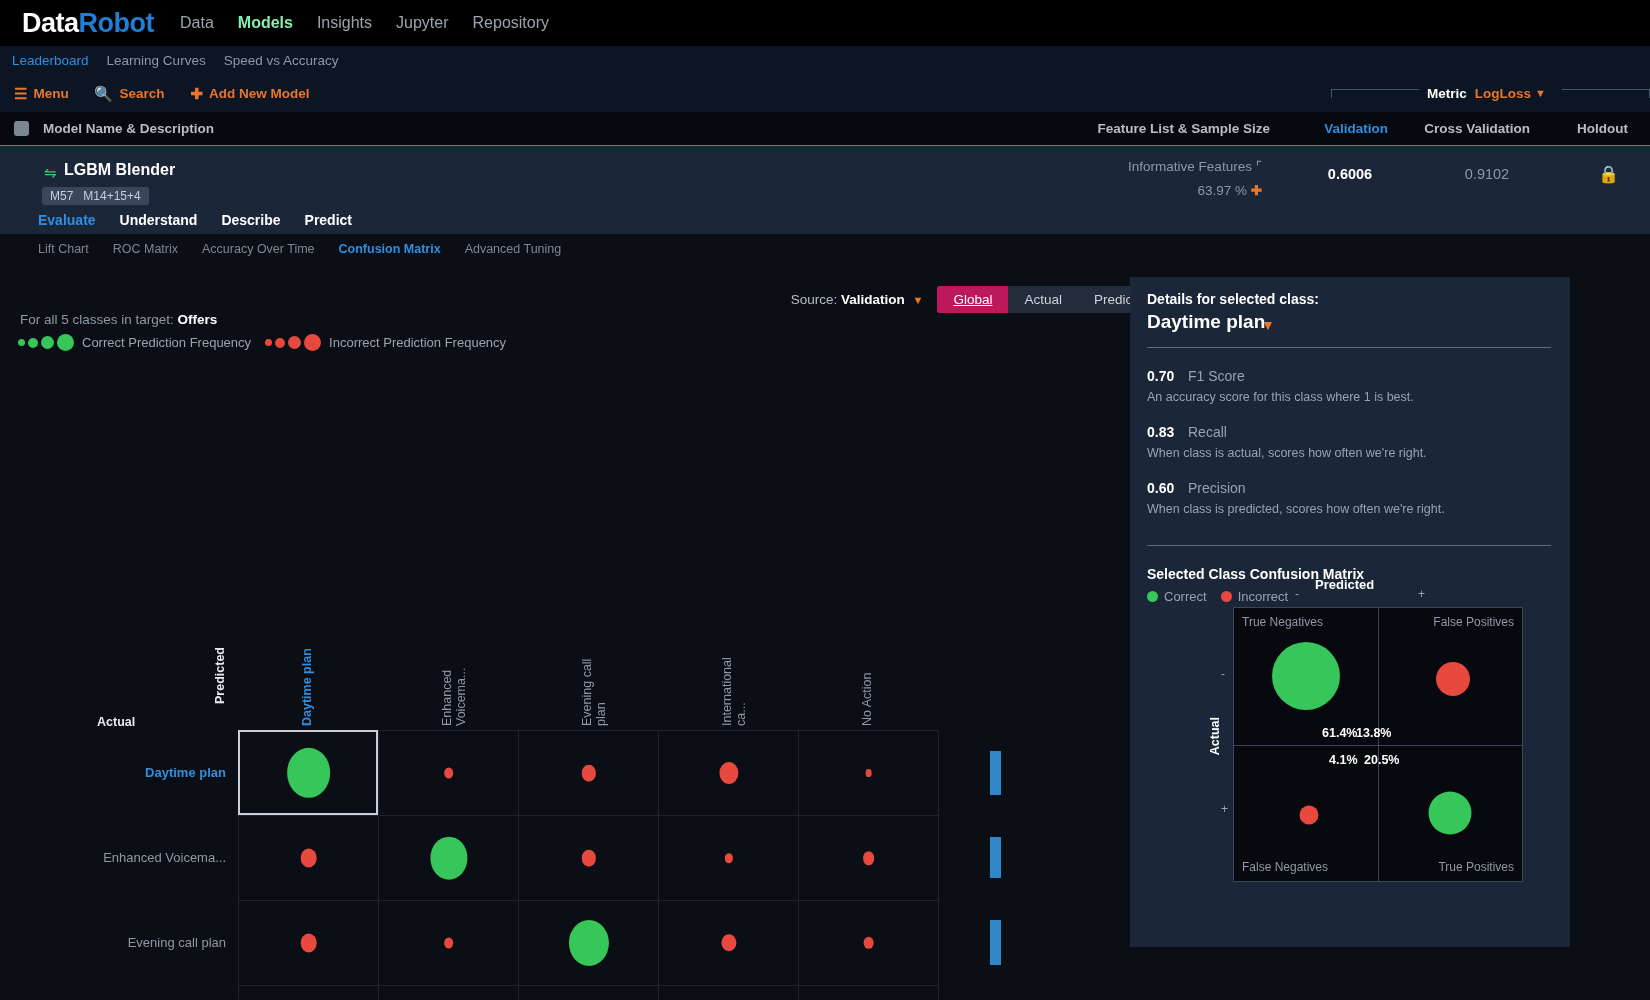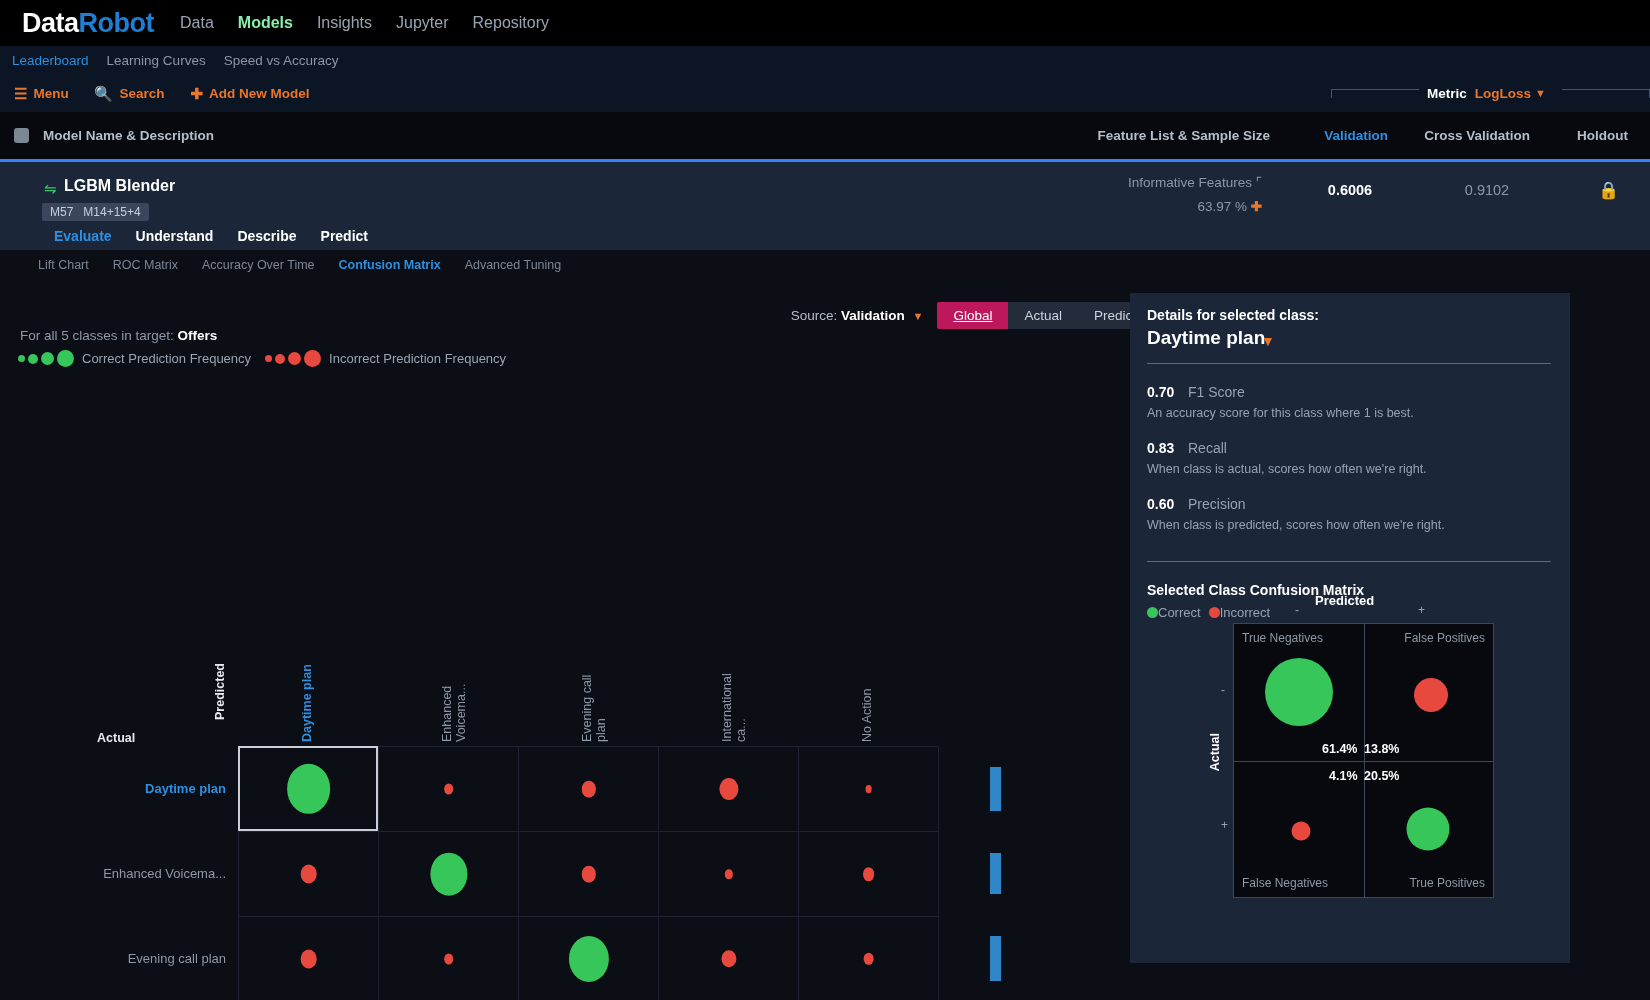--- a/index.html
+++ b/index.html
@@ -46,23 +46,23 @@
   }
   .metric-rule { width: 88px; height: 1px; background: #46556a; margin-top: -8px; position: relative;}
   .metric-rule::after{content:'';position:absolute;right:0;top:0;width:1px;height:9px;background:#46556a;}
   .metric-rule.left::after{right:auto;left:0;}
   #metric-label { font-size: 13.5px; font-weight: bold; color: #ffffff; margin: 6px 8px; }
   #metric-val { font-size: 13.5px; font-weight: bold; color: #e8762c; }
   .caret { color: #e8762c; font-size: 11px; margin-left: 4px; }
 
   
   #tablehead {
-    height: 50px; background: #07090f;
+    height: 34px; background: #07090f;
     display: flex; align-items: center; position: relative;
-    border-bottom: 3px solid #3b82f6;
+    border-bottom: 1px solid #3b82f6;
   }
   #chk {
     width: 15px; height: 15px; border-radius: 3px; background: #7c8794;
     margin-left: 14px; margin-right: 14px; cursor: pointer;
   }
   #th-model { font-size: 13.5px; color: #b6bec8; font-weight: bold; }
   .th-col {
     position: absolute; font-size: 13.5px; color: #b6bec8; font-weight: bold;
     text-align: center;
   }
@@ -80,21 +80,21 @@
   }
   #mr-feat { position: absolute; right: 388px; top: 12px; text-align: right; }
   #mr-feat .l1 { font-size: 13.5px; color: #8e98a6; }
   #mr-feat .l2 { font-size: 13.5px; color: #8e98a6; margin-top: 8px; }
   .plusicon { color: #e8762c; font-weight: bold; }
   .scoreval { position: absolute; top: 20px; font-size: 14.5px; text-align: center; }
 
   
   #modeltabs {
     height: 28px; background: #1b2639; display: flex; align-items: center;
-    padding-left: 54px; position: relative;
+    padding-left: 38px; position: relative;
   }
   #modeltabs::after{content:'';position:absolute;left:0;right:0;bottom:0;height:0;}
   .mtab { font-size: 14px; font-weight: bold; color: #ffffff; margin-right: 24px; cursor: pointer; }
   .mtab.active { color: #2f8fe0; }
 
   #subtabs {
     height: 30px; background: #0b0e14; display: flex; align-items: center;
     padding-left: 38px;
   }
   .stab { font-size: 12.5px; color: #7d8794; margin-right: 24px; cursor: pointer; }
@@ -149,25 +149,25 @@
     background: #1b2639;
   }
   #p-h1 { position: absolute; left: 17px; top: 14px; font-size: 14px; font-weight: bold; color: #ffffff; }
   #p-h2 { position: absolute; left: 17px; top: 34px; font-size: 19px; font-weight: bold; color: #ffffff; }
   #p-caret { position: absolute; left: 131px; top: 40px; font-size: 14px; color: #e8762c; cursor: pointer; }
   .p-rule { position: absolute; left: 17px; width: 404px; height: 1px; background: #5b6a82; }
   .stat-val { position: absolute; font-size: 14px; font-weight: bold; color: #ffffff; }
   .stat-name { position: absolute; font-size: 14px; color: #97a2b2; }
   .stat-desc { position: absolute; font-size: 12.5px; color: #97a2b2; }
   #p-sc-title { position: absolute; left: 17px; top: 289px; font-size: 14px; font-weight: bold; color: #fff; }
-  #p-leg { position: absolute; left: 17px; top: 312px; display: flex; align-items: center; gap: 0; font-size: 13px; color: #97a2b2; }
+  #p-leg { position: absolute; left: 17px; top: 312px; display: flex; align-items: center; gap: 6px; font-size: 13px; color: #97a2b2; }
   .dotg { width: 11px; height: 11px; border-radius: 50%; background: #36c659; }
   .dotr { width: 11px; height: 11px; border-radius: 50%; background: #e8493f; }
 
-  #mini { position: absolute; left: 103px; top: 330px; width: 261px; height: 275px; background: #07090f; border: 1px solid #3b465a; }
+  #mini { position: absolute; left: 103px; top: 330px; width: 290px; height: 275px; background: #07090f; border: 1px solid #3b465a; }
   #mini .vline { position:absolute; left:50%; top:0; width:1px; height:100%; background:#3b465a; }
   #mini .hline { position:absolute; top:50%; left:0; height:1px; width:100%; background:#3b465a; }
   .qlab { position: absolute; font-size: 12px; color: #8e98a6; }
   .qpct { position: absolute; font-size: 12.5px; font-weight: bold; color: #ffffff; }
   #mini-pred { position: absolute; left: 185px; top: 300px; font-size: 13px; font-weight: bold; color: #ffffff; }
   #mini-actual {
     position: absolute; left: 78px; top: 440px; font-size: 12.5px; font-weight: bold; color: #ffffff;
     writing-mode: vertical-rl; transform: rotate(180deg);
   }
   .tick { position: absolute; font-size: 12px; color: #9aa4b0; }
@@ -403,18 +403,18 @@
       <div class="qlab" style="right:8px;top:7px;">False Positives</div>
       <div class="qlab" style="left:8px;bottom:7px;">False Negatives</div>
       <div class="qlab" style="right:8px;bottom:7px;">True Positives</div>
 
       <div class="bub" style="left:25%;top:25%;width:68px;height:68px;background:#36c659;"></div>
       <div class="bub" style="left:76%;top:26%;width:34px;height:34px;background:#e8493f;"></div>
       <div class="bub" style="left:26%;top:76%;width:19px;height:19px;background:#e8493f;"></div>
       <div class="bub" style="left:75%;top:75%;width:43px;height:43px;background:#36c659;"></div>
 
       <div class="qpct" style="left:88px;top:118px;">61.4%</div>
-      <div class="qpct" style="left:130px;top:118px;">13.8%</div>
+      <div class="qpct" style="left:122px;top:118px;">13.8%</div>
       <div class="qpct" style="left:95px;top:145px;">4.1%</div>
       <div class="qpct" style="left:130px;top:145px;">20.5%</div>
     </div>
   </div>
 </div>
 
 </body></html>

